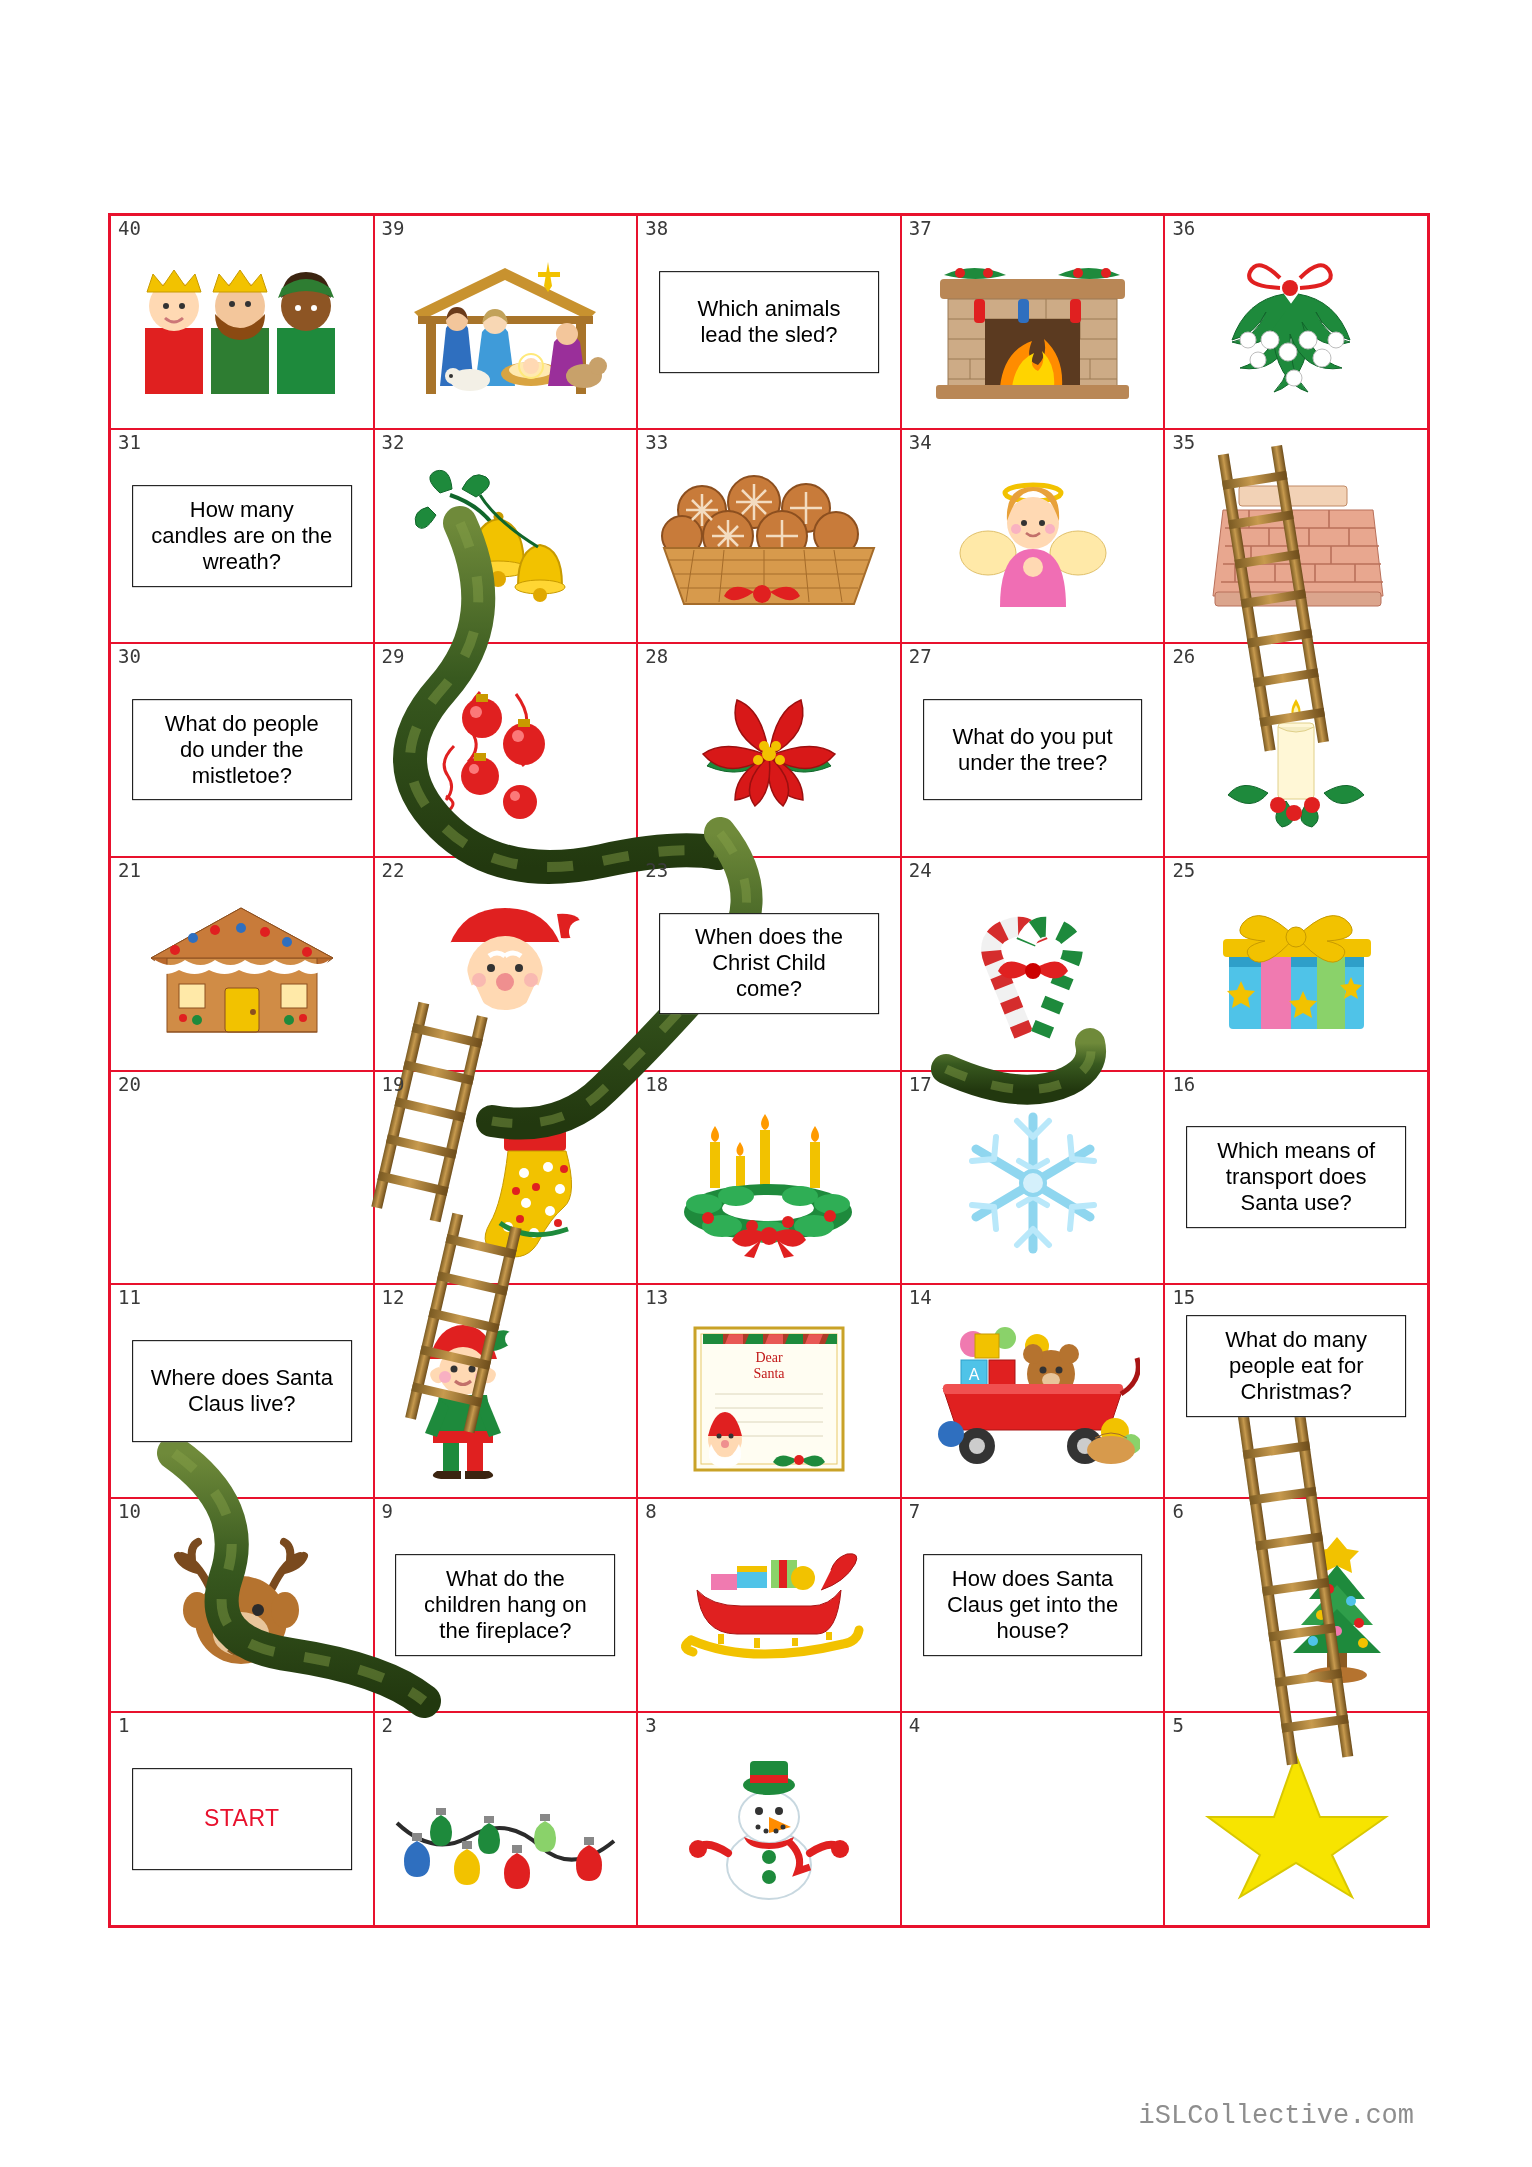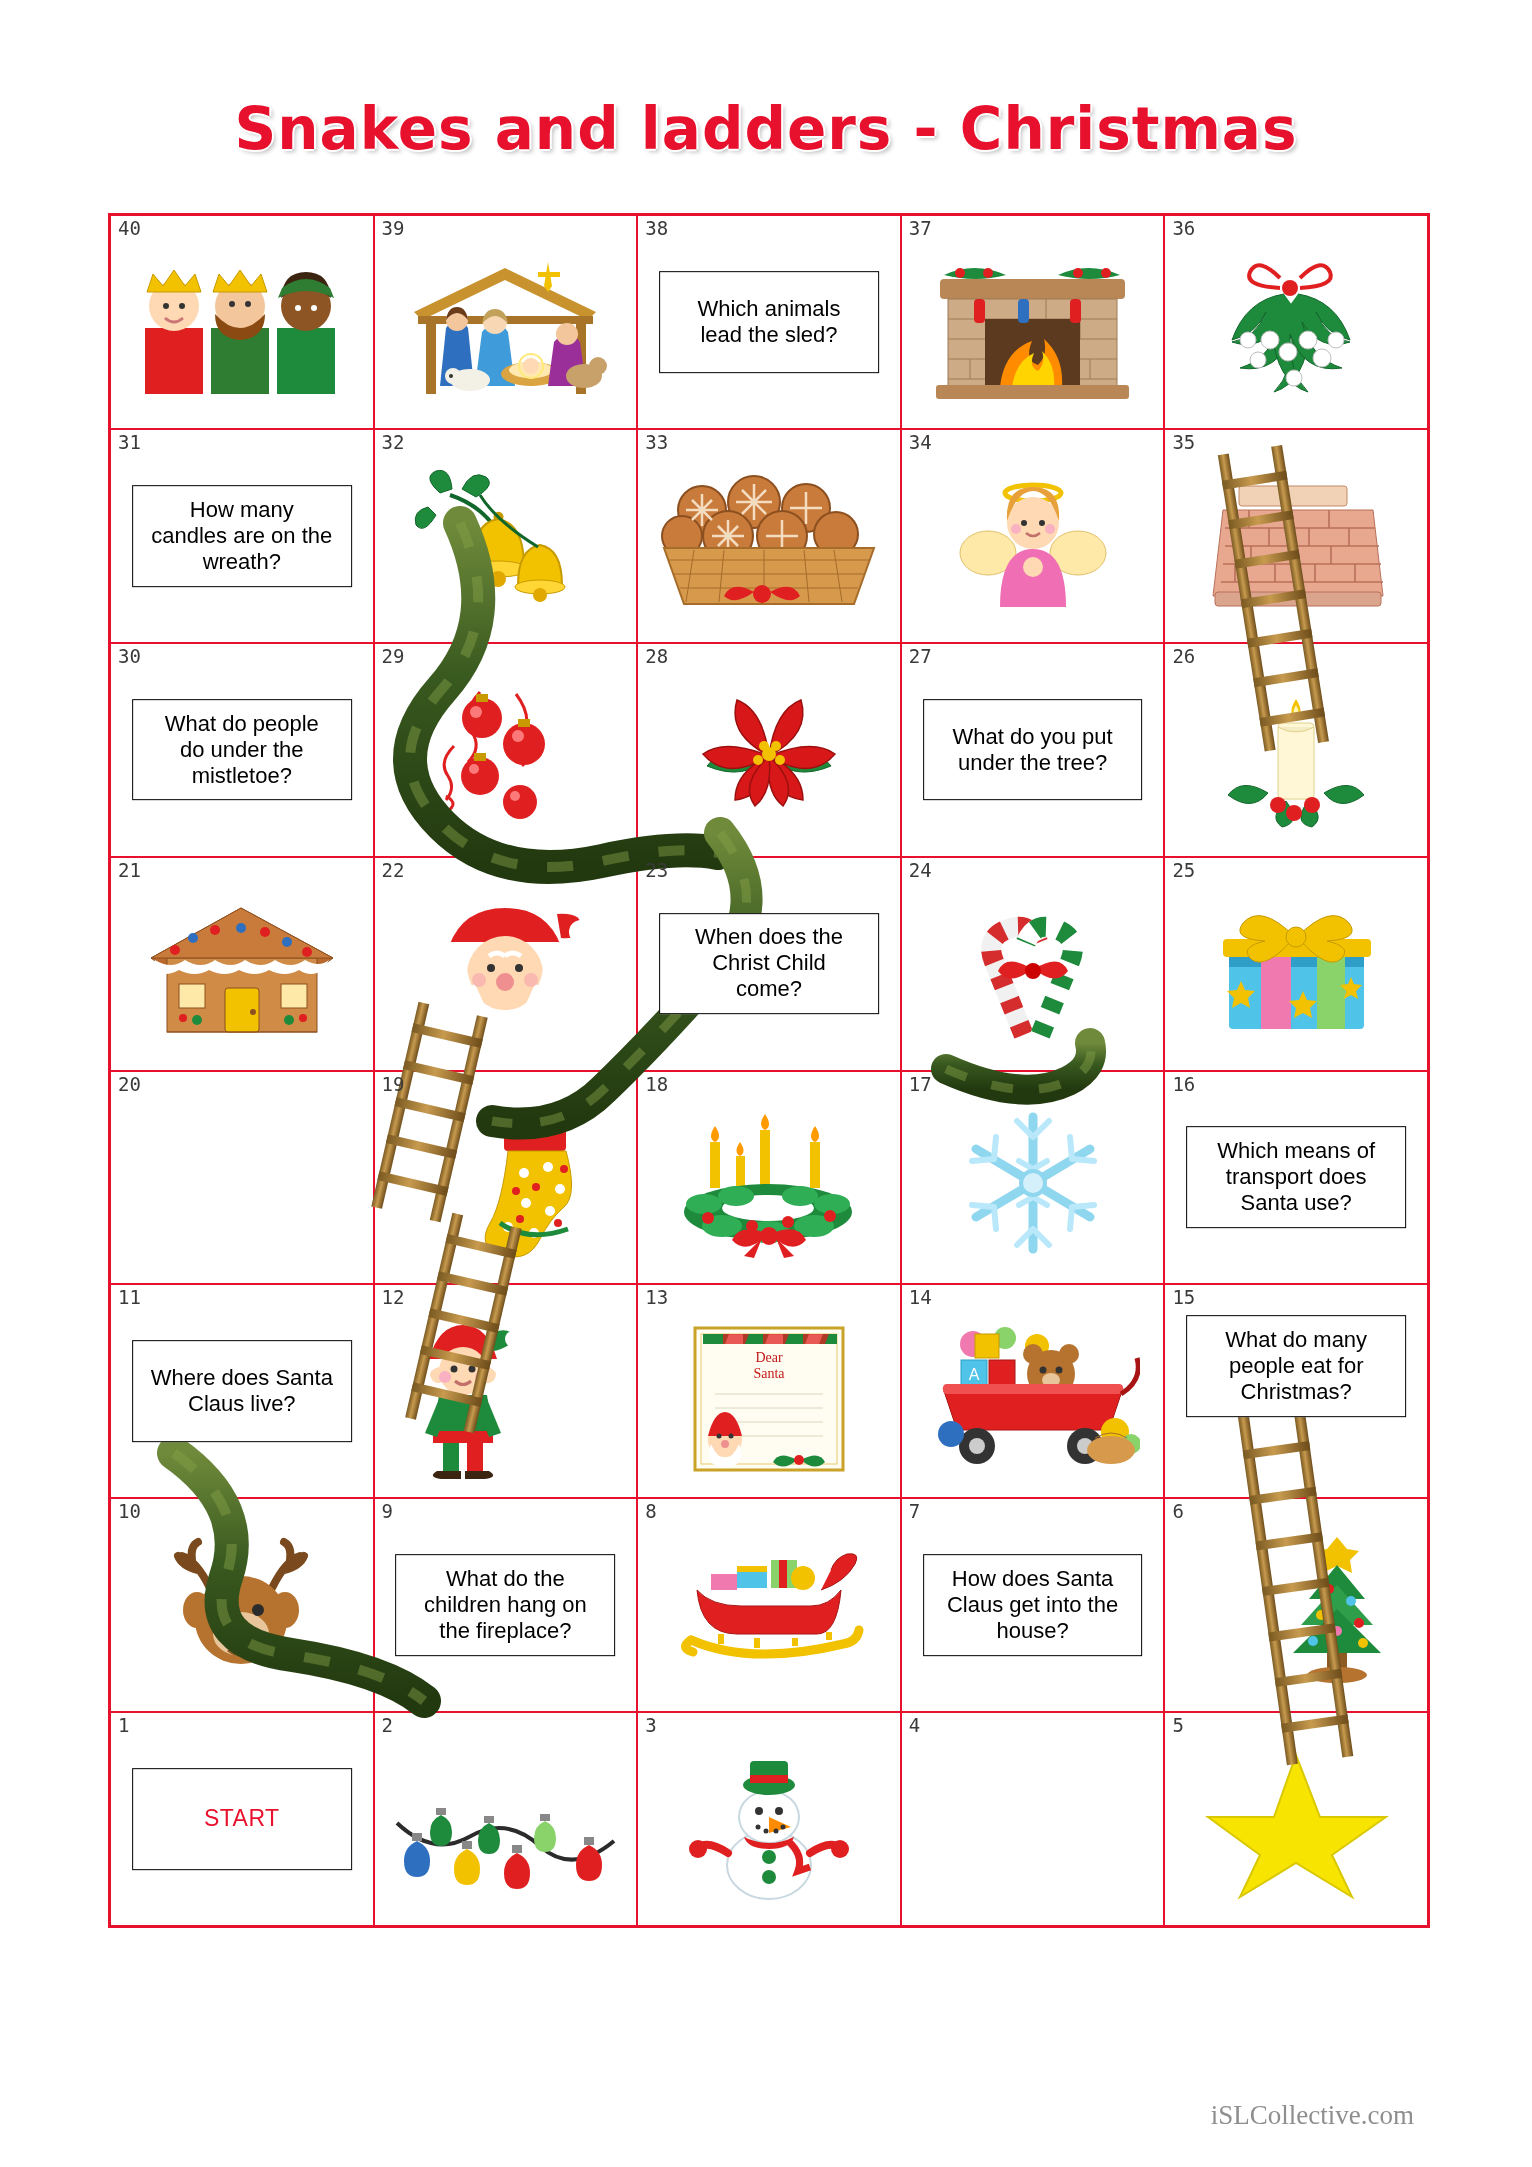--- a/index.html
+++ b/index.html
@@ -113,29 +113,28 @@
     pointer-events: none;
     z-index: 4;
   }
   
   .footer {
     position: absolute;
     right: 118px;
     bottom: 36px;
     font-size: 27px;
     color: #8e8e8e;
-    font-family: Liberation Serif, serif;
+    font-family: Liberation Mono, monospace;
   }
 </style>
 </head>
 <body>
 
 <div id="worksheet">
 
-  <div class="title">Snakes and ladders  - Christmas</div>
 
   <div id="board">
 
     <div class="cell">
       <span class="cell-num">40</span>
       <div class="art">
         <svg width="210" height="140" viewBox="0 0 210 140">
           <g>
             <rect x="8" y="70" width="58" height="66" fill="#e02020"></rect>
             <circle cx="37" cy="48" r="25" fill="#ffd9b3"></circle>

